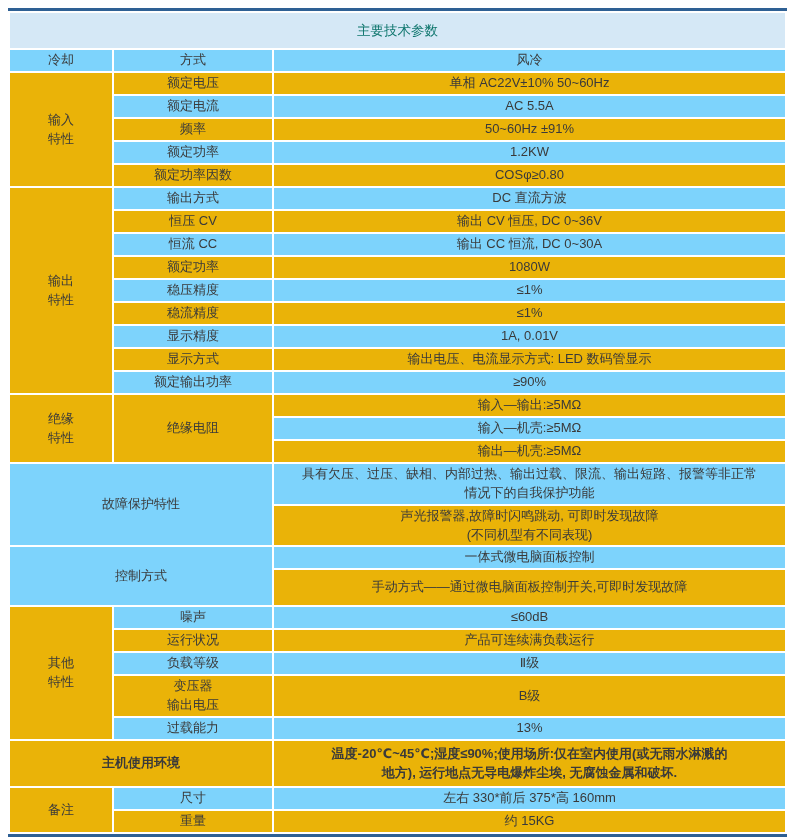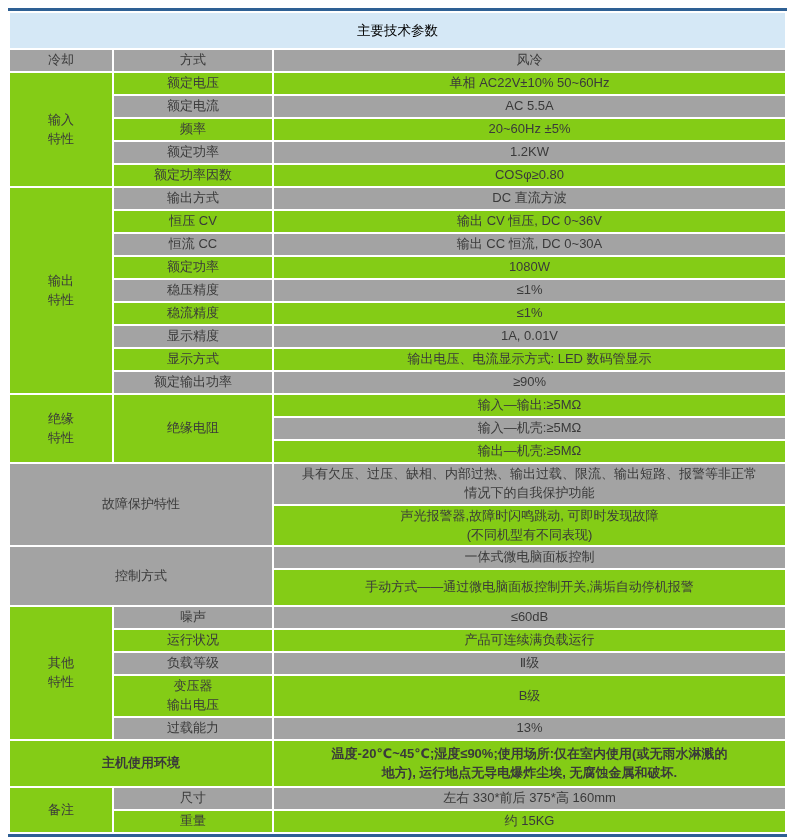--- a/index.html
+++ b/index.html
@@ -33,27 +33,27 @@
     vertical-align: middle;
     padding: 1px 4px;
     white-space: pre-line;
     line-height: 1.45;
     overflow: hidden;
   }
   .col-cat   { width: 104px; }
   .col-param { width: 160px; }
   .col-val   { width: auto; }
 
-  .b { background: #84cc16; }   
-  .w { background: #a3a3a3; }   
+  .b { background: #eab308; }   
+  .w { background: #7dd3fc; }   
 
   tr.title-row td {
     background: #d5e8f6;
     font-size: 13.5px;
-    color: #000000;
+    color: #0f766e;
   }
   tr.title-row { height: 37px; }
   tr.r1  { height: 23px; }  
   tr.r2  { height: 41px; }  
   tr.r2m { height: 37px; }  
   tr.r2t { height: 39px; }  
   tr.r2e { height: 47px; font-weight: bold; }  
 </style>
 </head>
 <body>
@@ -83,21 +83,21 @@
 特性</td>
         <td class="b">额定电压</td>
         <td class="b">单相 AC22V±10% 50~60Hz</td>
       </tr>
       <tr class="r1">
         <td class="w">额定电流</td>
         <td class="w">AC 5.5A</td>
       </tr>
       <tr class="r1">
         <td class="b">频率</td>
-        <td class="b">20~60Hz ±5%</td>
+        <td class="b">50~60Hz ±91%</td>
       </tr>
       <tr class="r1">
         <td class="w">额定功率</td>
         <td class="w">1.2KW</td>
       </tr>
       <tr class="r1">
         <td class="b">额定功率因数</td>
         <td class="b">COSφ≥0.80</td>
       </tr>
 
@@ -161,21 +161,21 @@
       <tr class="r2">
         <td class="b">声光报警器,故障时闪鸣跳动, 可即时发现故障
 (不同机型有不同表现)</td>
       </tr>
 
       <tr class="r1">
         <td class="w" colspan="2" rowspan="2">控制方式</td>
         <td class="w">一体式微电脑面板控制</td>
       </tr>
       <tr class="r2m">
-        <td class="b">手动方式——通过微电脑面板控制开关,满垢自动停机报警</td>
+        <td class="b">手动方式——通过微电脑面板控制开关,可即时发现故障</td>
       </tr>
 
       <tr class="r1">
         <td class="b" rowspan="5">其他
 特性</td>
         <td class="w">噪声</td>
         <td class="w">≤60dB</td>
       </tr>
       <tr class="r1">
         <td class="b">运行状况</td>

